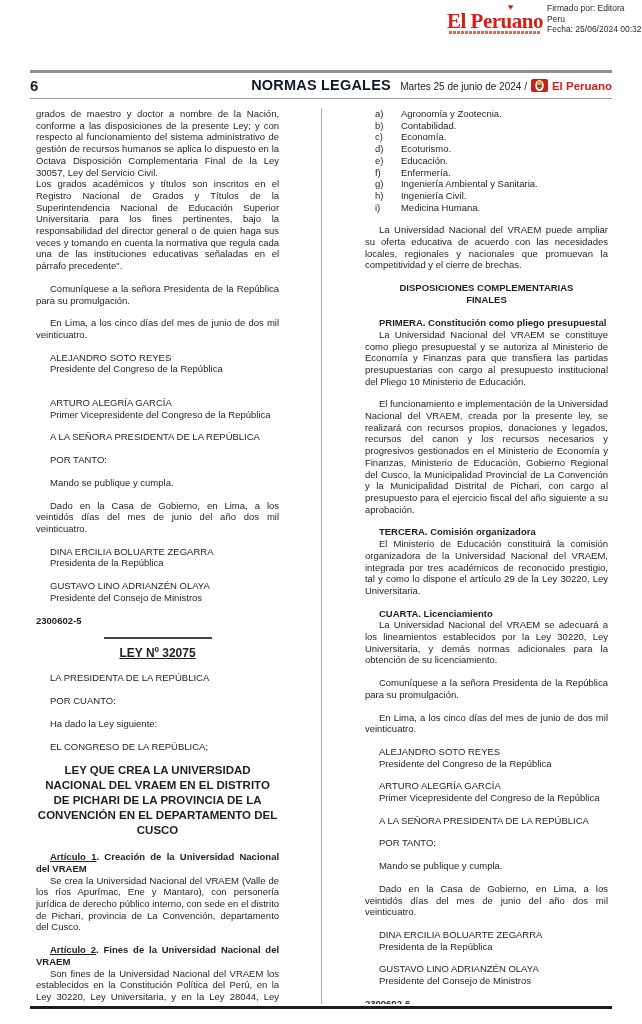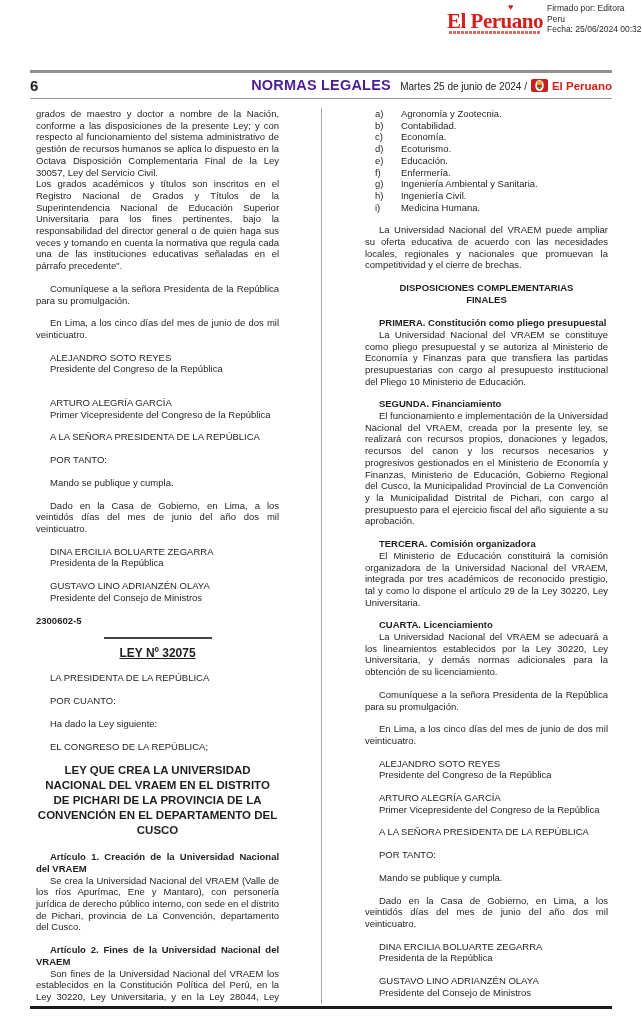--- a/index.html
+++ b/index.html
@@ -14,40 +14,40 @@
   .logo-tagline{position:absolute;left:449px;top:31px;width:92px;height:2.5px;
         background:repeating-linear-gradient(90deg,#d86a60 0 3px,#fff 3px 4px);}
   .sig{position:absolute;left:547px;top:3px;font-size:8.5px;line-height:10.5px;color:#2a2a2a;}
 
   
   #band{position:absolute;left:30px;top:70px;width:582px;}
   .band-rule-top{height:2.5px;background:#8f8f8f;}
   .band-row{position:relative;height:25px;display:flex;align-items:center;}
   .band-page{font-weight:bold;font-size:15px;color:#1f1f1f;}
   .band-title{position:absolute;left:0;right:0;text-align:center;font-weight:bold;font-size:14.5px;
-        letter-spacing:0.2px;color:#4c1d95;}
+        letter-spacing:0.2px;color:#0f172a;}
   .band-right{position:absolute;right:0;display:flex;align-items:flex-end;gap:4px;font-size:10px;color:#222;}
   .band-brand{font-weight:bold;font-size:11.5px;color:#d42018;}
   .band-rule-bottom{height:1.5px;background:#9a9a9a;}
 
   
   #cols{position:absolute;left:36px;top:108px;width:572px;height:896px;display:flex;gap:32px;}
   .col{width:276px;overflow:hidden;font-size:9.5px;line-height:11.7px;}
   .col-left{margin-right:10px;}
   .col-right{margin-left:11px;}
   .vdivider{width:1px;background:#a9a9a9;height:896px;}
 
   .para{text-align:justify;text-indent:14px;margin:0 0 11px 0;}
   .para.flush{text-indent:0;}
   .mb0{margin-bottom:0 !important;}
   .mb2{margin-bottom:22px !important;}
   .label-line{padding-left:14px;margin:0 0 11px 0;}
   .signer{padding-left:14px;margin:0 0 11px 0;}
   .head{font-weight:bold;text-indent:14px;text-align:justify;margin:0;}
-  .head .lead{}
+  .head .lead{text-decoration:underline;}
   .code{font-weight:bold;margin:0 0 11px 0;}
   .rule-center{height:1.5px;background:#444;width:108px;margin:2px auto 9px auto;}
   .lawnum{text-align:center;font-weight:bold;font-size:12px;margin:0 0 13px 0;text-decoration:underline;}
   .lawtitle{text-align:center;font-weight:bold;font-size:11.5px;line-height:15px;margin:3px 0 13px 0;}
   .sectitle{text-align:center;font-weight:bold;margin:2px 0 11px 0;line-height:12px;}
   .list{margin:0 0 11px 0;}
   .list-row{display:flex;padding-left:10px;}
   .list-letter{width:26px;flex:none;}
 
   #bottom-rule{position:absolute;left:30px;top:1006px;width:582px;height:2.5px;background:#1c1c1c;}
@@ -174,21 +174,20 @@
             <span>Medicina Humana.</span>
           </div>
         </div>
         <div class="para">La Universidad Nacional del VRAEM puede ampliar su oferta educativa de acuerdo con las necesidades locales, regionales y nacionales que promuevan la competitividad y el cierre de brechas.</div>
         <div class="sectitle">
           <div>DISPOSICIONES COMPLEMENTARIAS</div>
           <div>FINALES</div>
         </div>
         <div class="head"><span>PRIMERA. Constitución como pliego presupuestal</span></div>
         <div class="para">La Universidad Nacional del VRAEM se constituye como pliego presupuestal y se autoriza al Ministerio de Economía y Finanzas para que transfiera las partidas presupuestarias con cargo al presupuesto institucional del Pliego 10 Ministerio de Educación.</div>
-        <div class="head"><span>SEGUNDA. Financiamiento</span></div>
         <div class="para">El funcionamiento e implementación de la Universidad Nacional del VRAEM, creada por la presente ley, se realizará con recursos propios, donaciones y legados, recursos del canon y los recursos necesarios y progresivos gestionados en el Ministerio de Economía y Finanzas, Ministerio de Educación, Gobierno Regional del Cusco, la Municipalidad Provincial de La Convención y la Municipalidad Distrital de Pichari, con cargo al presupuesto para el ejercicio fiscal del año siguiente a su aprobación.</div>
         <div class="head"><span>TERCERA. Comisión organizadora</span></div>
         <div class="para">El Ministerio de Educación constituirá la comisión organizadora de la Universidad Nacional del VRAEM, integrada por tres académicos de reconocido prestigio, tal y como lo dispone el artículo 29 de la Ley 30220, Ley Universitaria.</div>
         <div class="head"><span>CUARTA. Licenciamiento</span></div>
         <div class="para">La Universidad Nacional del VRAEM se adecuará a los lineamientos establecidos por la Ley 30220, Ley Universitaria, y demás normas adicionales para la obtención de su licenciamiento.</div>
         <div class="para">Comuníquese a la señora Presidenta de la República para su promulgación.</div>
         <div class="para">En Lima, a los cinco días del mes de junio de dos mil veinticuatro.</div>
         <div class="signer">
           <div>ALEJANDRO SOTO REYES</div>
           <div>Presidente del Congreso de la República</div>

